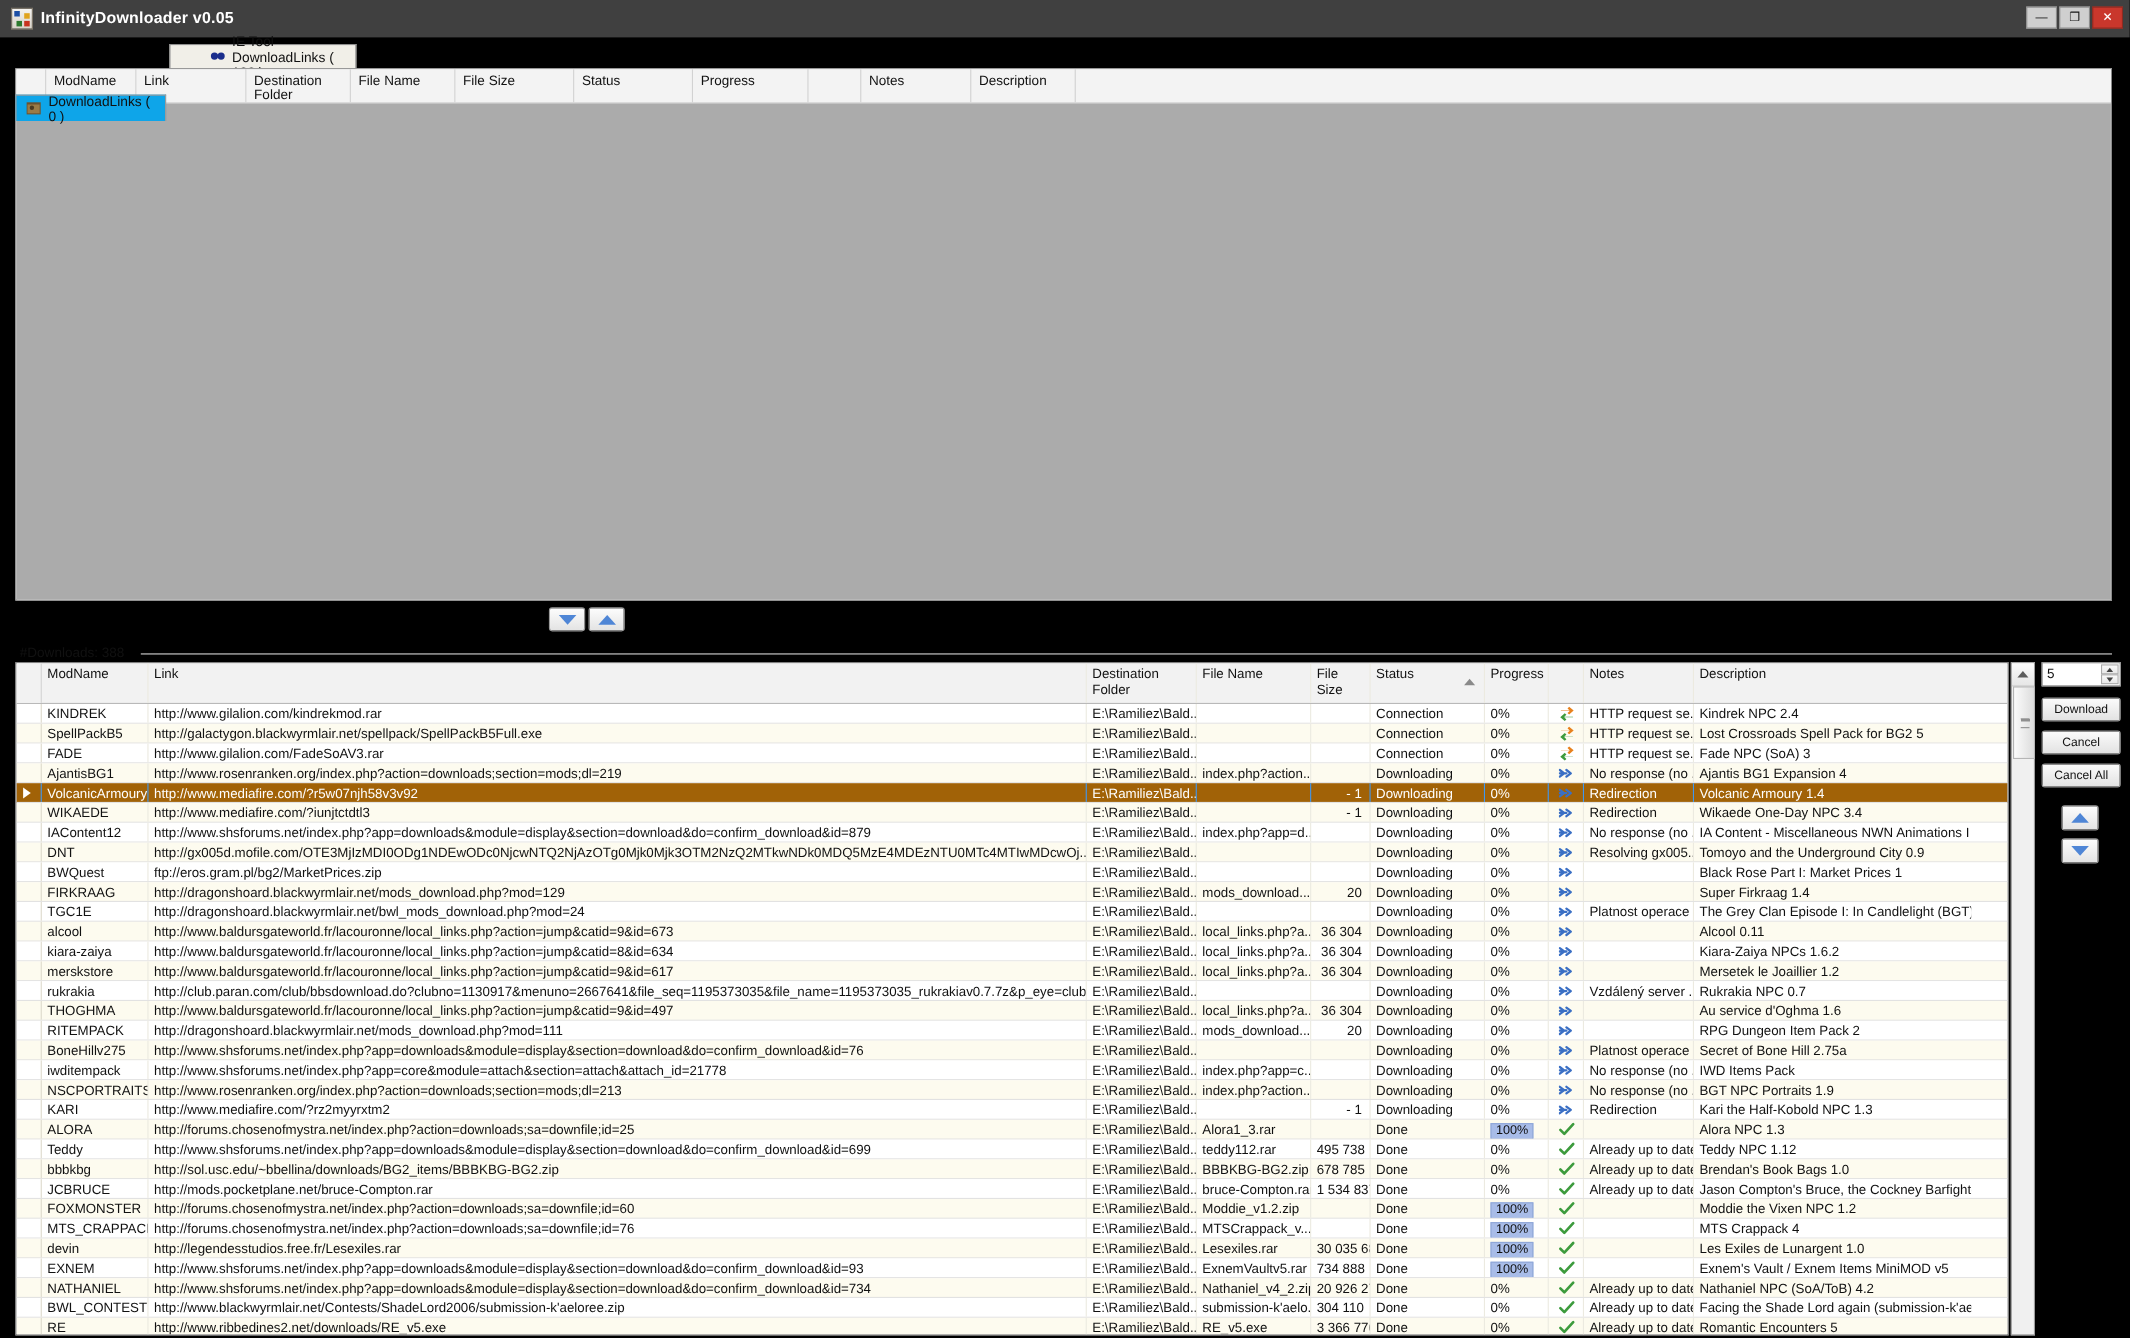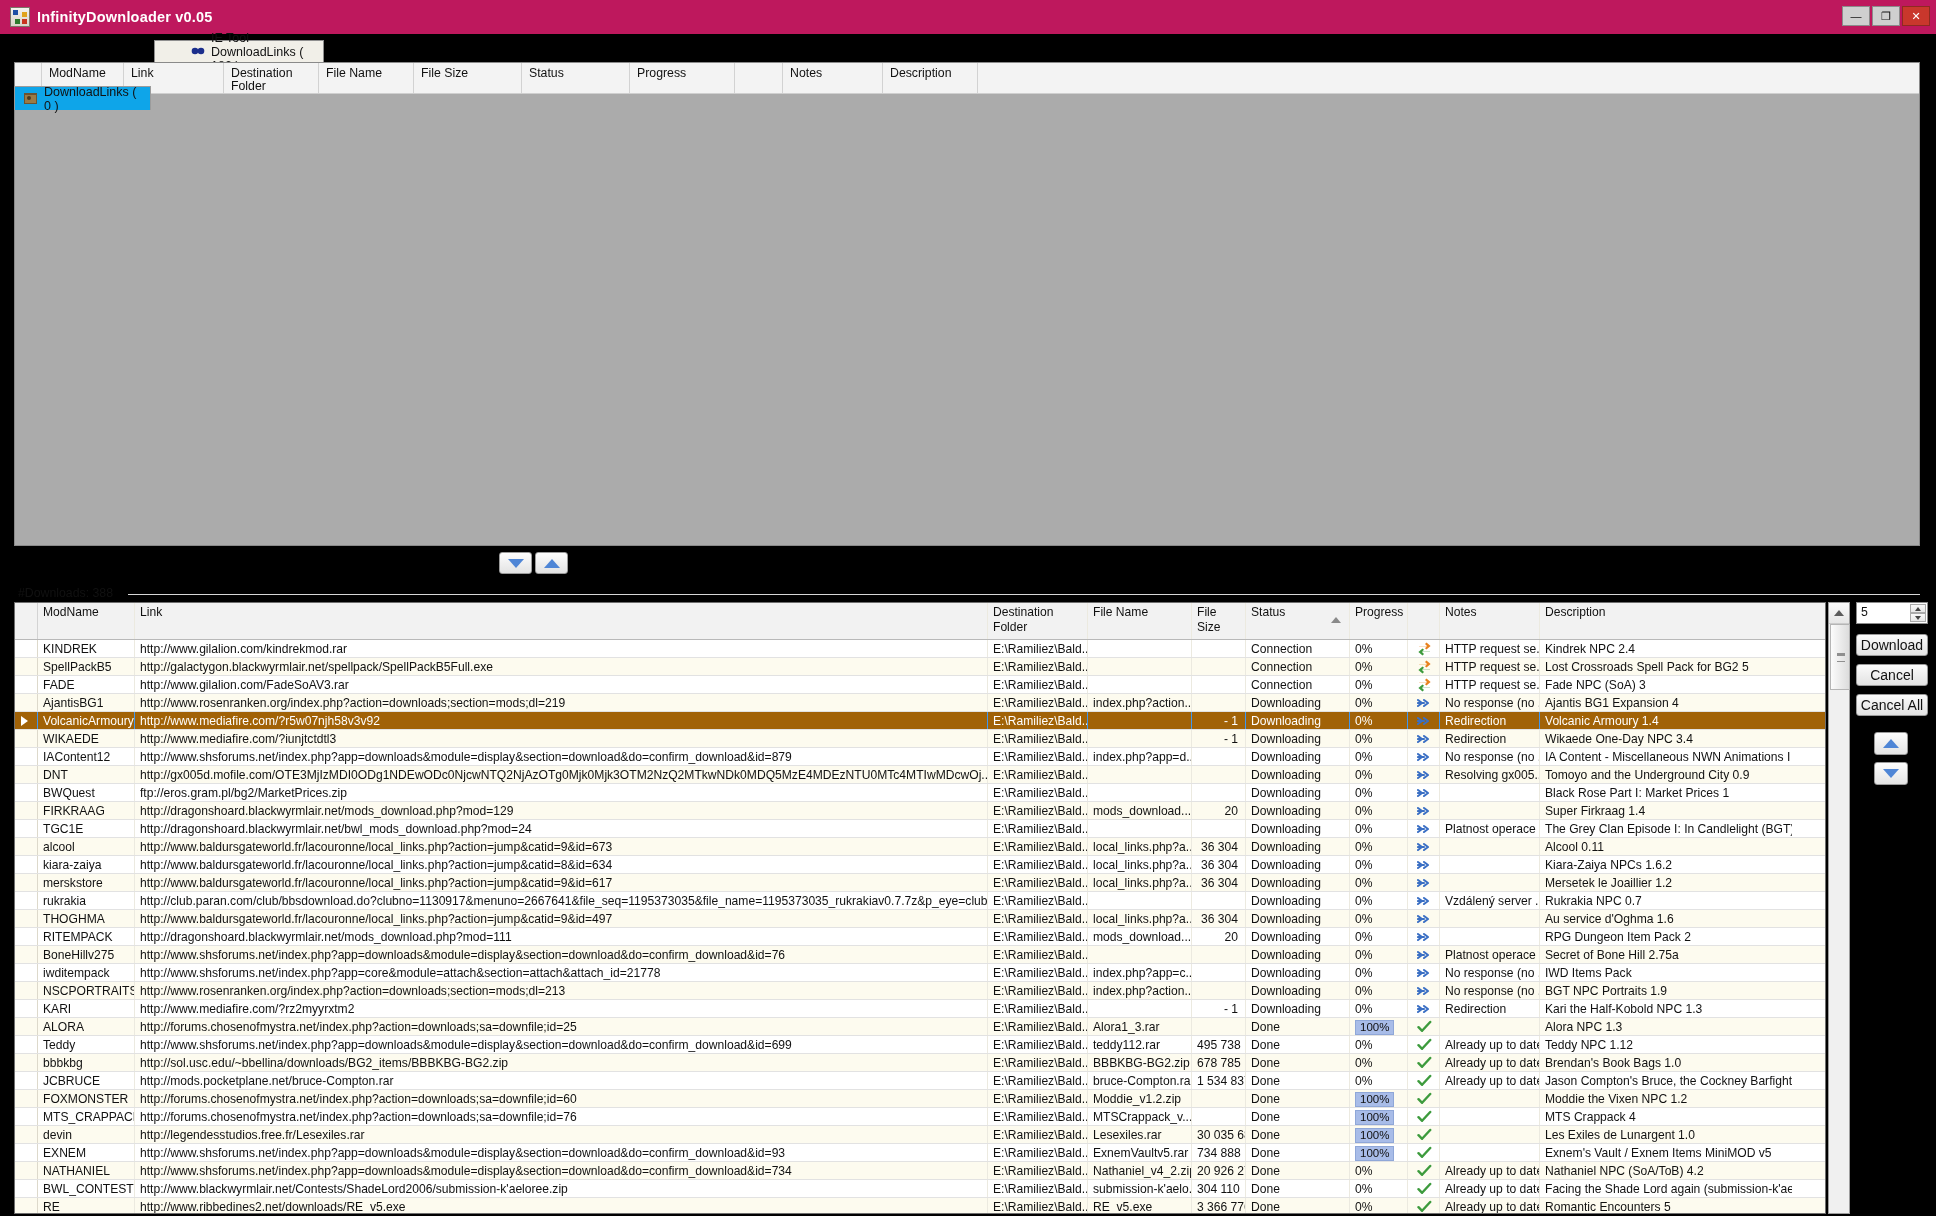--- a/index.html
+++ b/index.html
@@ -6,21 +6,21 @@
   body{
     width:1936px;height:1216px;
     background:#000;
     font-family:"Liberation Sans", sans-serif;
     font-size:12px;
     overflow:hidden;
   }
   
   #app{position:relative;width:1936px;height:1216px;background:#000;}
   #titlebar{
-    height:34px;background:#be185d;color:#fff;display:flex;align-items:center;
+    height:34px;background:#404040;color:#fff;display:flex;align-items:center;
     padding:0 4px;position:relative;
   }
   #titlebar .tb-icon{
     width:18px;height:18px;margin:0 7px 0 6px;flex:0 0 auto;position:relative;
     background:linear-gradient(#f4f2ef,#d8d3c8);border:1px solid #7c7568;
   }
   #titlebar .tb-icon::before{
     content:"";position:absolute;left:2px;top:2px;width:5px;height:5px;background:#1d4fa5;
   }
   #titlebar .tb-icon::after{
@@ -158,21 +158,21 @@
   }
   #spin .spbtns div{
     flex:1;background:linear-gradient(#fafafa,#e7e7e7);border:1px solid #aaa;
     display:flex;align-items:center;justify-content:center;box-sizing:border-box;
   }
   .sp-u{width:0;height:0;border-left:3px solid transparent;border-right:3px solid transparent;border-bottom:4px solid #444;}
   .sp-d{width:0;height:0;border-left:3px solid transparent;border-right:3px solid transparent;border-top:4px solid #444;}
   .rbtn{
     position:absolute;left:0;width:72px;height:22px;box-sizing:border-box;
     background:linear-gradient(#fbfbfb,#e2e2e2);border:1px solid #9a9a9a;border-radius:3px;
-    display:flex;align-items:center;justify-content:center;font-size:14px;color:#111;text-align:center;
+    display:flex;align-items:center;justify-content:center;font-size:11px;color:#111;text-align:center;
   }
   .rsmall{
     position:absolute;left:18px;width:34px;height:23px;box-sizing:border-box;
     background:linear-gradient(#fdfdfd,#e4e4e4);border:1px solid #9a9a9a;border-radius:3px;
     display:flex;align-items:center;justify-content:center;
   }
   .tri-u2{width:0;height:0;border-left:8px solid transparent;border-right:8px solid transparent;border-bottom:9px solid #4f86d6;}
   .tri-d2{width:0;height:0;border-left:8px solid transparent;border-right:8px solid transparent;border-top:9px solid #4f86d6;}
 </style>
 </head>

